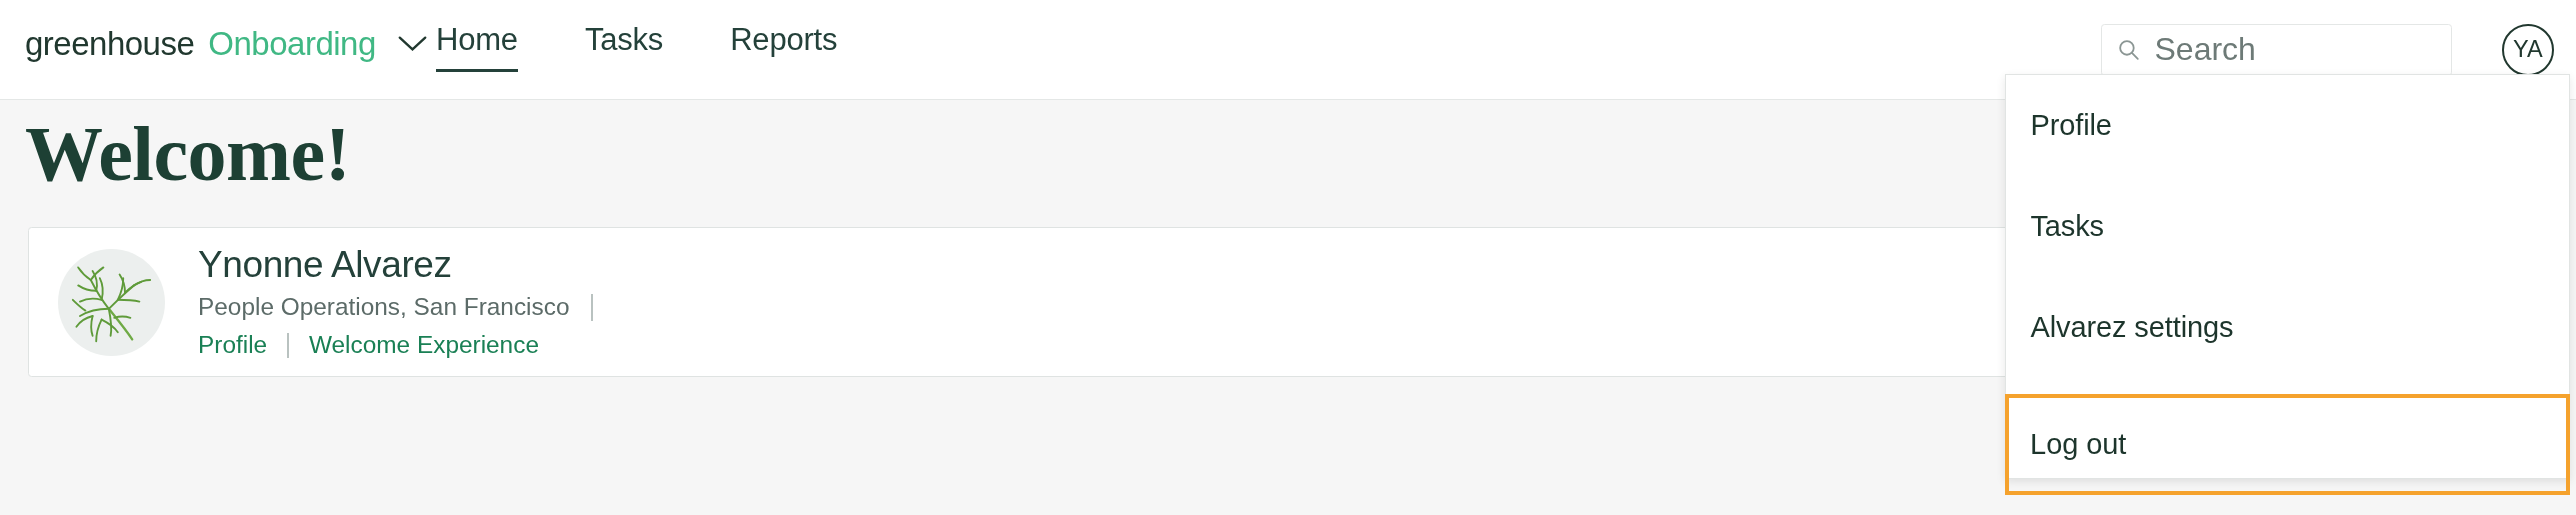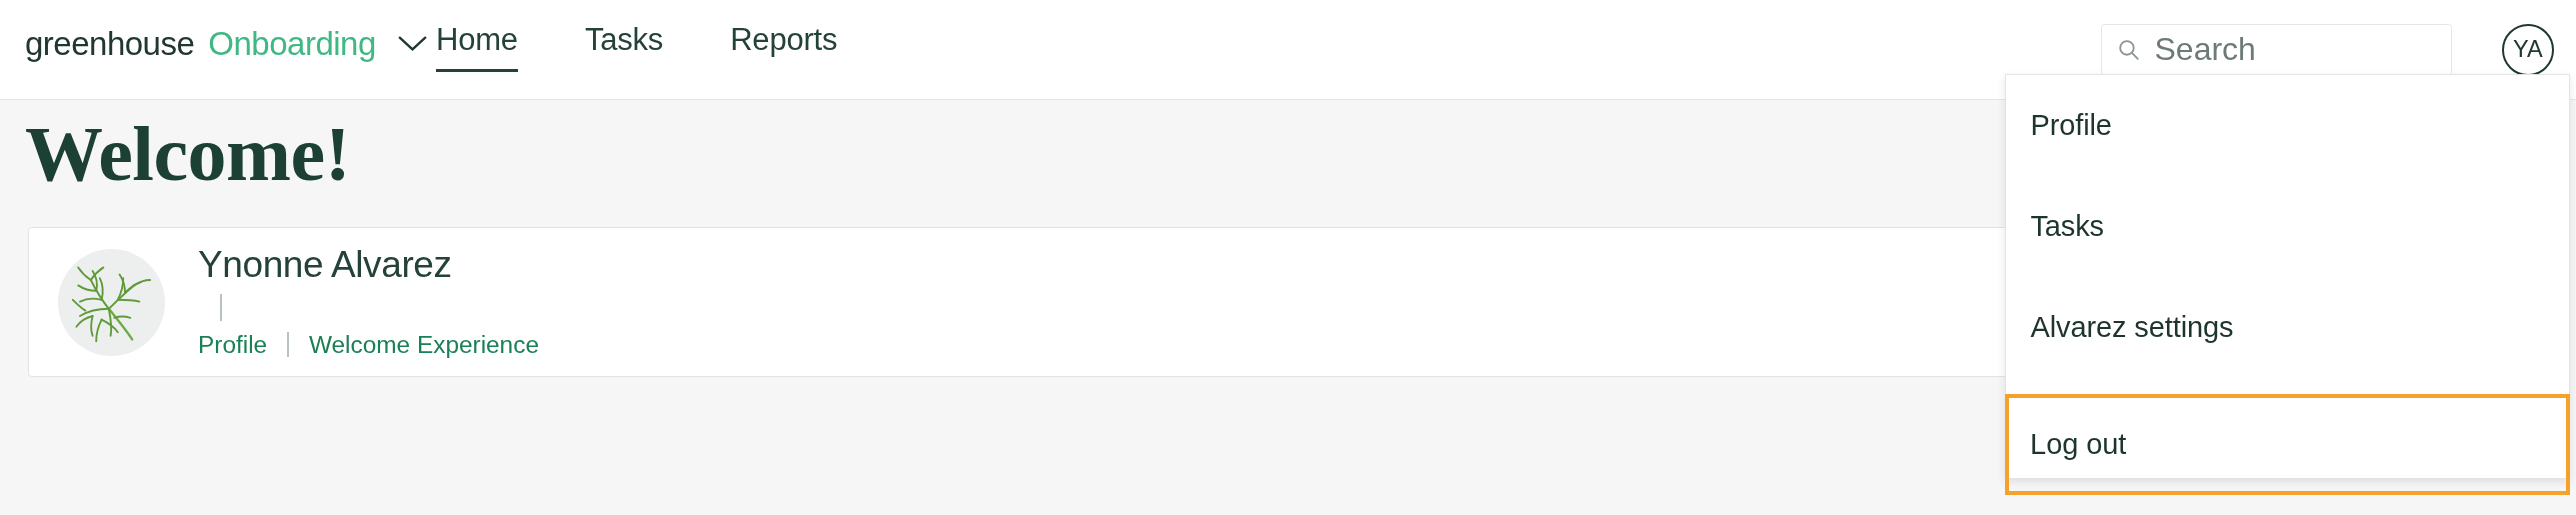--- a/index.html
+++ b/index.html
@@ -291,20 +291,21 @@
           <path d="M44 74 C52 78 58 82 62 88"></path>
           <path d="M26 64 C20 60 16 56 12 52"></path>
           <path d="M58 72 C64 70 70 70 76 72"></path>
         </g>
       </svg>
     </div>
 
     <div class="emp-info">
       <div class="emp-name">Ynonne Alvarez</div>
       <div class="emp-meta">
+        <span>People Operations, San Francisco</span>
         <span class="meta-sep"></span>
       </div>
       <div class="emp-links">
         <a href="#">Profile</a>
         <span class="link-sep"></span>
         <a href="#">Welcome Experience</a>
       </div>
     </div>
 
   </div>

